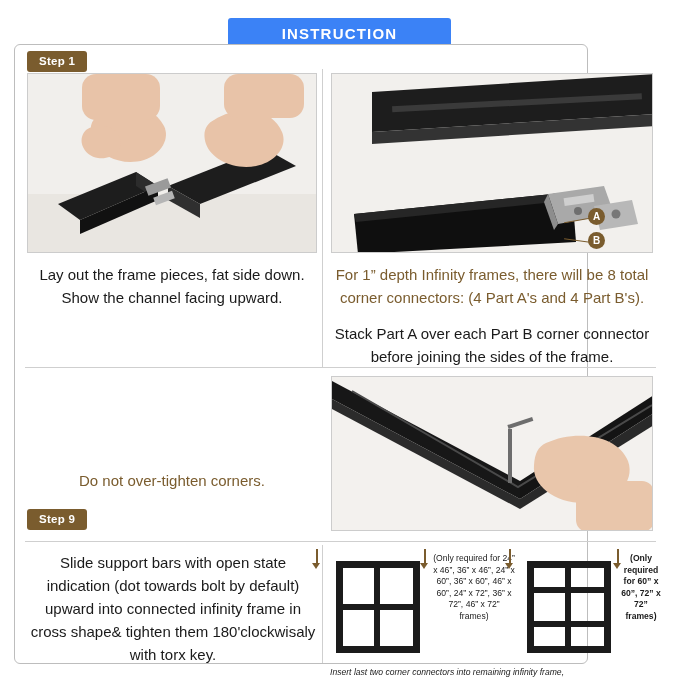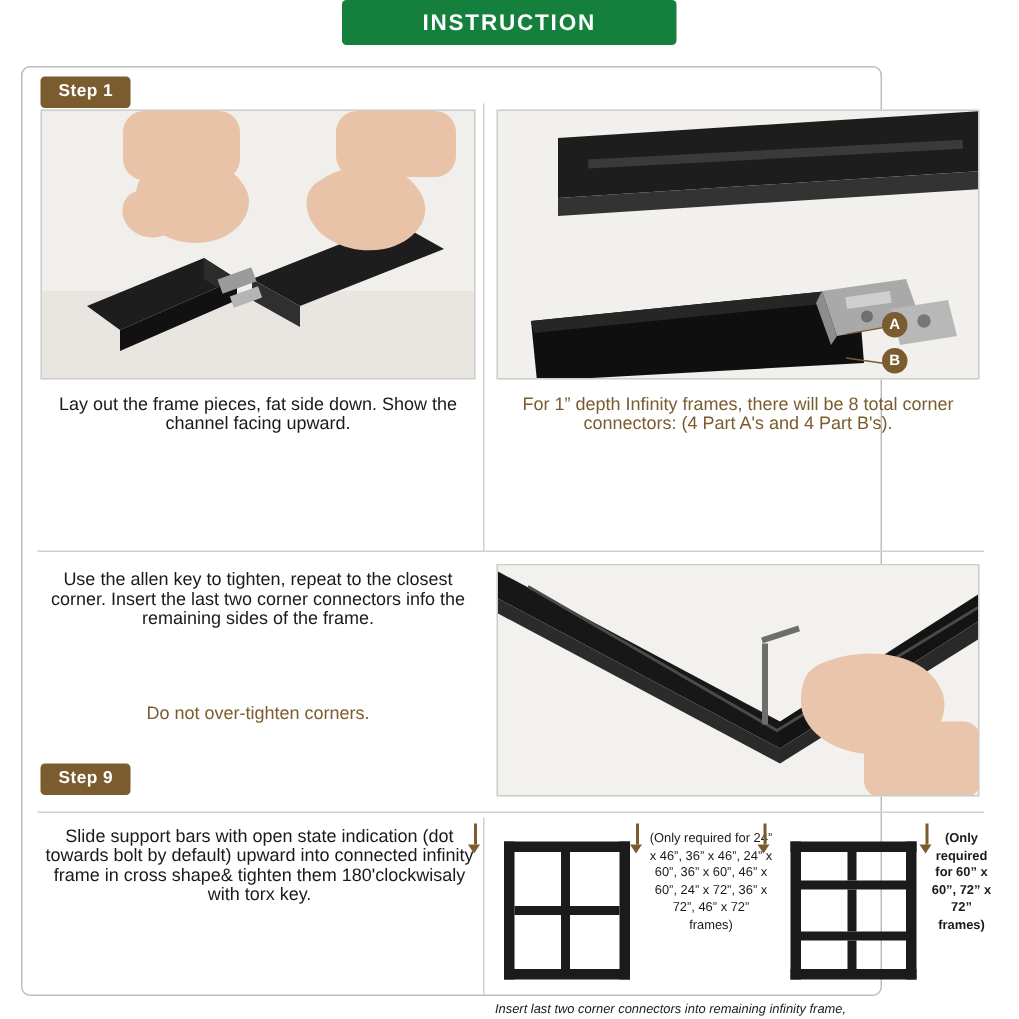--- a/index.html
+++ b/index.html
@@ -19,24 +19,24 @@
     position: relative;
     width: 679px;
     height: 679px;
     box-sizing: border-box;
   }
 
   
   .header-bar {
     position: absolute;
     left: 228px;
-    top: 0;
+    top: 18px;
     width: 223px;
     height: 30px;
-    background: #15803d;
+    background: #3b82f6;
     border-radius: 3px;
     display: flex;
     align-items: center;
     justify-content: center;
   }
   .header-bar .title {
     color: #ffffff;
     font-size: 15px;
     font-weight: bold;
     letter-spacing: 1.2px;
@@ -91,22 +91,22 @@
   }
   .photo .surface {
     position: absolute;
     left: 0; right: 0; top: 0; bottom: 0;
     background: linear-gradient(#f4f2ef, #eceae6 60%, #e6e3de);
   }
 
   
   .txt {
     position: absolute;
-    font-size: 12px;
-    line-height: 13px;
+    font-size: 15px;
+    line-height: 23px;
     color: #1a1a1a;
   }
   .txt.brown { color: #7a5c2e; }
   .txt p { margin: 0 0 10px 0; }
   .txt p:last-child { margin-bottom: 0; text-align: center; }
   .tiny { font-size: 8.6px; line-height: 11.5px; }
   .arrow-down {
     position: absolute;
     width: 0; height: 0;
     border-left: 4px solid transparent;
@@ -207,27 +207,27 @@
       </div>
     </div>
 
     <div class="txt" style="left:12px; top:218px; width:290px;">
       <p>Lay out the frame pieces, fat side down. Show the channel facing upward.</p>
     </div>
 
     <div class="txt brown" style="left:316px; top:218px; width:322px;">
       <p>For 1” depth Infinity frames, there will be 8 total corner connectors: (4 Part A's and 4 Part B's).</p>
     </div>
+    <div class="txt" style="left:316px; top:277px; width:322px;">
+      <p>Stack Part A over each Part B corner connector before joining the sides of the frame.</p>
+    </div>
 
     <div class="hline" style="left:10px; top:322px; width:631px;"></div>
     <div class="vline" style="left:307px; top:24px; height:298px;"></div>
 
-    <div class="txt" style="left:12px; top:335px; width:290px;">
-      <p>Use the allen key to tighten, repeat to the closest corner. Insert the last two corner connectors info the remaining sides of the frame.</p>
-    </div>
     <div class="txt brown" style="left:12px; top:424px; width:290px;">
       <p>Do not over-tighten corners.</p>
     </div>
 
     <div class="photo" style="left:316px; top:331px; width:322px; height:155px;">
       <div class="surface"></div>
       <svg width="322" height="155" viewBox="0 0 322 155" style="position:absolute;left:0;top:0;">
         <rect x="0" y="0" width="322" height="155" fill="#f3f1ee"></rect>
 
         <polygon points="0,4 188,104 188,122 0,22" fill="#171717"></polygon>

